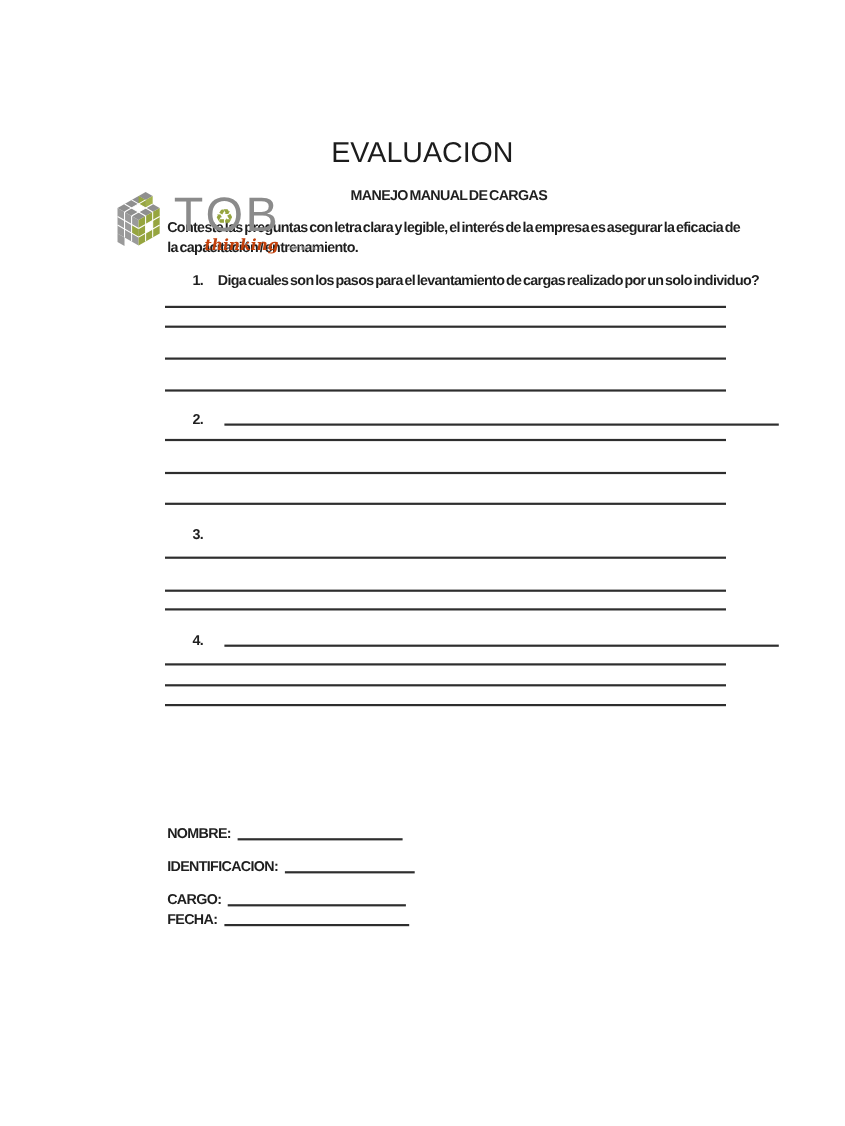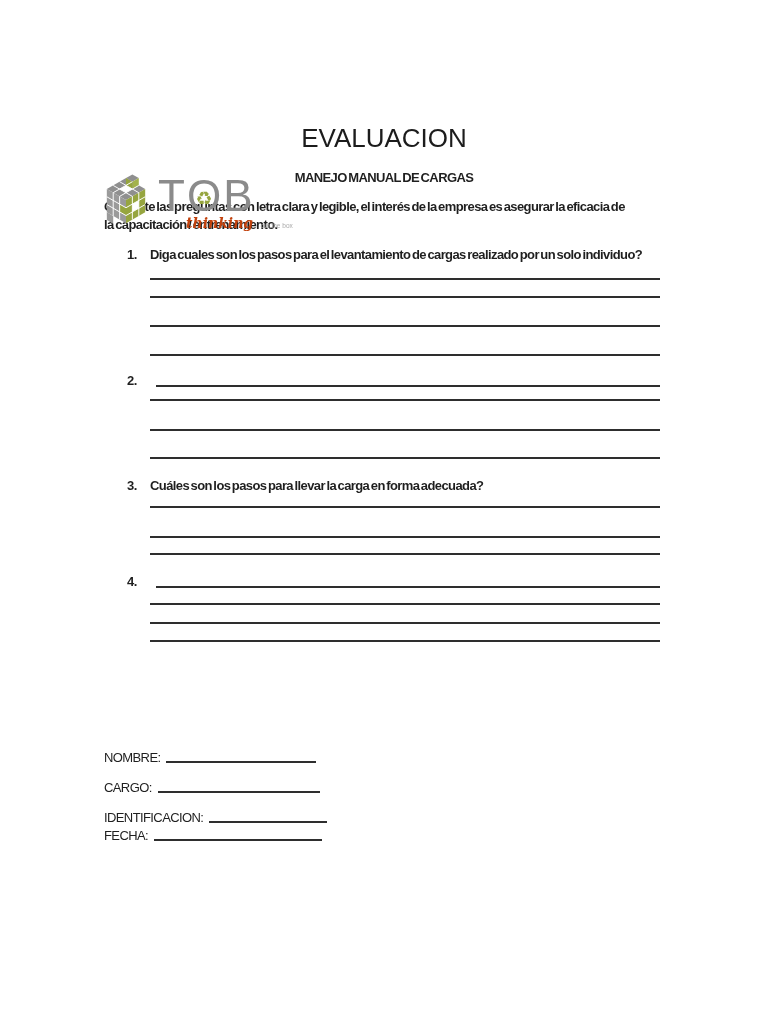--- a/index.html
+++ b/index.html
@@ -27,21 +27,21 @@
     font-family:"DejaVu Serif",serif;font-style:italic;font-weight:700;
     color:#c2410c;font-size:14px;
   }
   .tagline-suffix{font-size:6.5px;color:#a9a9a9;margin-left:3px;}
 
   
   .title{
     margin:124px 0 0 0;text-align:center;
     font-size:26px;line-height:28px;font-weight:400;color:#1c1c1c;letter-spacing:0;
   }
-  .cond{letter-spacing:-0.6px;word-spacing:-1.5px;}
+  .cond{letter-spacing:-0.6px;word-spacing:-1.5px;padding-left:48px;}
   .subtitle{
     margin:17px 0 0 0;text-align:center;
     font-size:13px;line-height:17px;font-weight:700;color:#1f1f1f;
   }
 
   
   .intro{
     margin:12px 104px 0 104px;font-size:13px;line-height:18px;font-weight:700;
   }
   .intro span{display:block;white-space:nowrap;}
@@ -55,22 +55,22 @@
   .q-blank{
     flex:1 1 auto;min-width:40px;border-bottom:2px solid #2e2e2e;
     margin:0 0 3px 6px;
   }
   .answer-line{
     margin-left:150px;width:510px;height:0;border-bottom:2px solid #2e2e2e;
   }
 
   
   .field-row{
-    display:flex;align-items:flex-start;margin-left:104px;
-    font-size:13px;line-height:18px;font-weight:400;white-space:nowrap;
+    display:flex;align-items:center;margin-left:104px;
+    font-size:13px;line-height:18px;font-weight:700;white-space:nowrap;
   }
   .field-blank{border-bottom:2px solid #2e2e2e;margin:0 0 3px 6px;height:12px;}
   .w-nombre{width:150px;}
   .w-cargo{width:162px;}
   .w-ident{width:118px;}
   .w-fecha{width:168px;}
 </style>
 </head>
 <body>
 
@@ -146,44 +146,43 @@
   <div class="q-row cond" style="margin-top:16px">
     <span class="q-num">2.</span>
     <span class="q-blank"></span>
   </div>
   <div class="answer-line" style="margin-top:9px"></div>
   <div class="answer-line" style="margin-top:28px"></div>
   <div class="answer-line" style="margin-top:26px"></div>
 
   <div class="q-row cond" style="margin-top:18px">
     <span class="q-num">3.</span>
-    <span class="q-text">Cuáles son los pasos para llevar la carga en forma adecuada?</span>
   </div>
   <div class="answer-line" style="margin-top:11px"></div>
   <div class="answer-line" style="margin-top:28px"></div>
   <div class="answer-line" style="margin-top:15px"></div>
 
   <div class="q-row cond" style="margin-top:18px">
     <span class="q-num">4.</span>
     <span class="q-blank"></span>
   </div>
   <div class="answer-line" style="margin-top:12px"></div>
   <div class="answer-line" style="margin-top:17px"></div>
   <div class="answer-line" style="margin-top:16px"></div>
 
   <div class="field-row cond" style="margin-top:107px">
     <span>NOMBRE:</span>
     <span class="field-blank w-nombre"></span>
   </div>
   <div class="field-row cond" style="margin-top:12px">
+    <span>IDENTIFICACION:</span>
+    <span class="field-blank w-ident"></span>
+  </div>
+  <div class="field-row cond" style="margin-top:12px">
     <span>CARGO:</span>
     <span class="field-blank w-cargo"></span>
-  </div>
-  <div class="field-row cond" style="margin-top:12px">
-    <span>IDENTIFICACION:</span>
-    <span class="field-blank w-ident"></span>
   </div>
   <div class="field-row cond" style="">
     <span>FECHA:</span>
     <span class="field-blank w-fecha"></span>
   </div>
 
 </div>
 
 </body></html>

